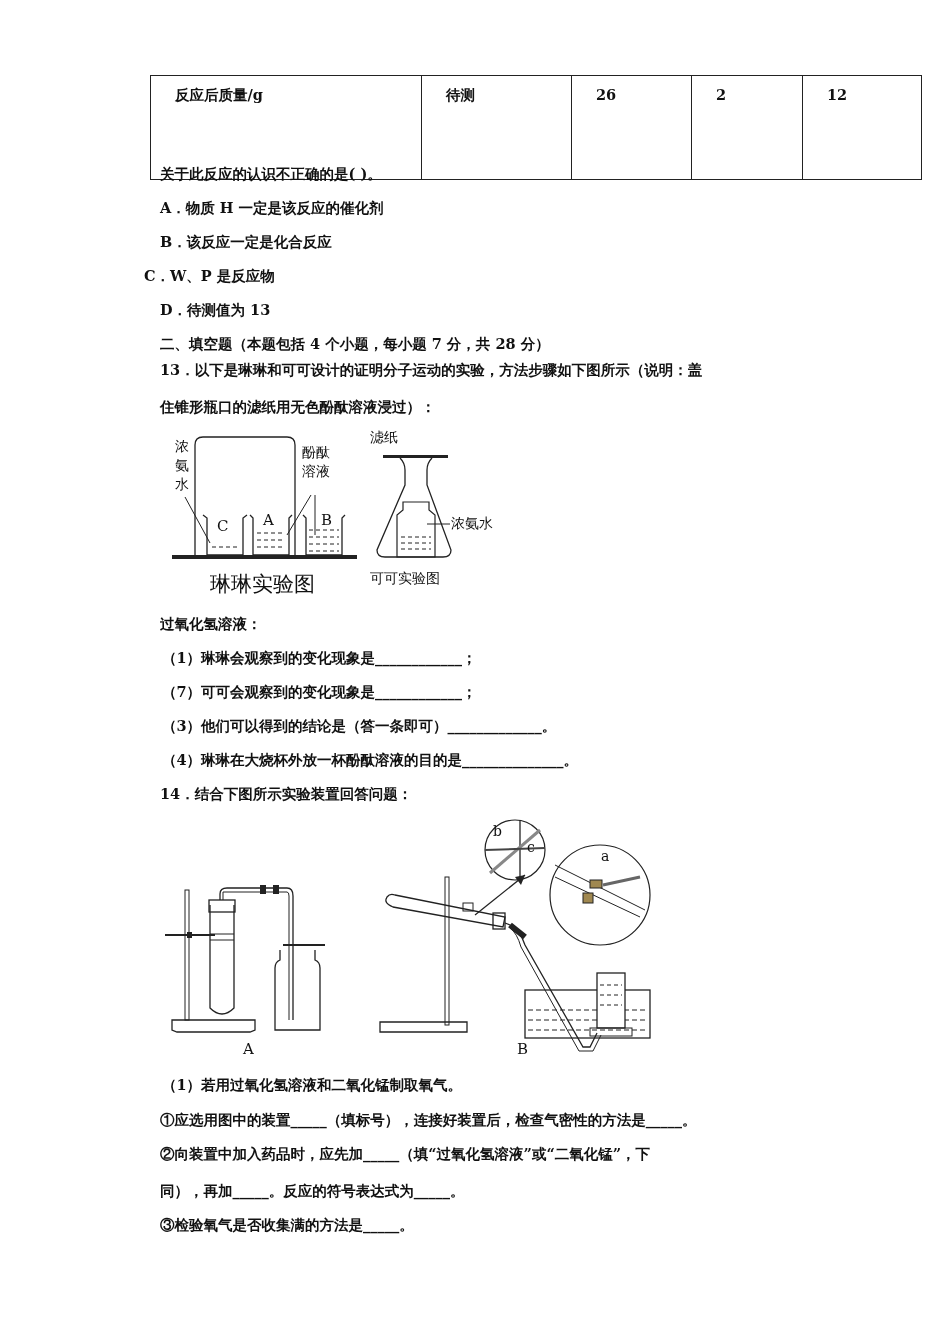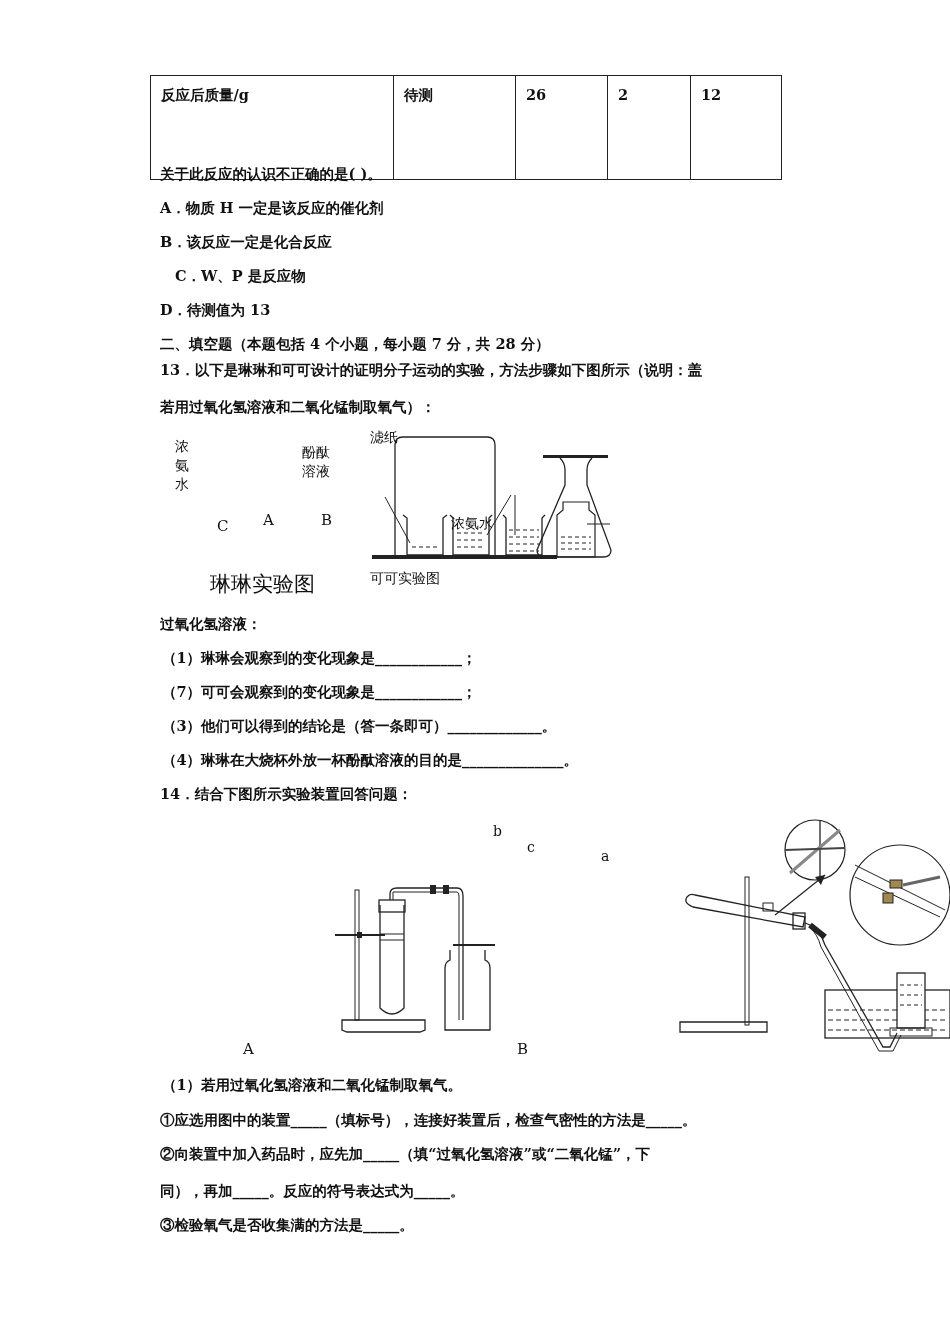--- a/index.html
+++ b/index.html
@@ -1,21 +1,21 @@
 <!DOCTYPE html>
 <html><head>
 <meta charset="utf-8">
 <style>
   html, body { margin:0; padding:0; background:#fff; }
   body { width:950px; height:1344px; position:relative; overflow:hidden;
          font-family:"DejaVu Serif","Liberation Serif",serif; color:#111; }
-  .abs { position:absolute;text-align:right; }
+  .abs { position:absolute; }
   .txt { font-size:14.5px; font-weight:bold; white-space:nowrap; line-height:18px; }
   table.q { position:absolute; left:150px; top:75px; border-collapse:collapse; }
-  table.q td { border:1.5px solid #222; height:83px; vertical-align:top; padding:10px 10px;
+  table.q td { border:1.5px solid #222; height:83px; vertical-align:top; padding:10px 24px;
                font-size:14.5px; font-weight:bold; }
   .sans { font-family:"DejaVu Sans","Liberation Sans",sans-serif; font-weight:normal; }
   .cap { font-size:14px; }
   svg { position:absolute; overflow:visible; }
 </style>
 </head>
 <body>
 
 <table class="q">
   <tbody>
@@ -25,27 +25,27 @@
     <td style="width:71px">26</td>
     <td style="width:62px">2</td>
     <td style="width:70px">12</td>
   </tr>
 </tbody>
   </table>
 
 <div class="abs txt" style="left:160px;top:165px">关于此反应的认识不正确的是( )。</div>
 <div class="abs txt" style="left:160px;top:199px">A．物质 H 一定是该反应的催化剂</div>
 <div class="abs txt" style="left:160px;top:233px">B．该反应一定是化合反应</div>
-<div class="abs txt" style="left:175px;top:267px">C．W、P 是反应物</div>
+<div class="abs txt" style="left:144px;top:267px">C．W、P 是反应物</div>
 <div class="abs txt" style="left:160px;top:301px">D．待测值为 13</div>
 
 <div class="abs txt" style="left:160px;top:335px">二、填空题（本题包括 4 个小题，每小题 7 分，共 28 分）</div>
 
 <div class="abs txt" style="left:160px;top:361px">13．以下是琳琳和可可设计的证明分子运动的实验，方法步骤如下图所示（说明：盖</div>
-<div class="abs txt" style="left:160px;top:398px">若用过氧化氢溶液和二氧化锰制取氧气）：</div>
+<div class="abs txt" style="left:160px;top:398px">住锥形瓶口的滤纸用无色酚酞溶液浸过）：</div>
 
 <div class="abs" style="left:165px;top:425px;width:200px;height:170px">
   <svg width="200" height="170">
 
     <path d="M30,130 L30,20 Q30,12 38,12 L122,12 Q130,12 130,20 L130,130" fill="none" stroke="#222" stroke-width="1.3"></path>
 
     <path d="M38,90 L42,93 L42,130 L78,130 L78,93 L82,90" fill="none" stroke="#222" stroke-width="1.3"></path>
     <line x1="47" y1="122" x2="75" y2="122" stroke="#222" stroke-dasharray="4,3"></line>
 
     <path d="M85,90 L88,93 L88,130 L124,130 L124,93 L127,90" fill="none" stroke="#222" stroke-width="1.3"></path>

